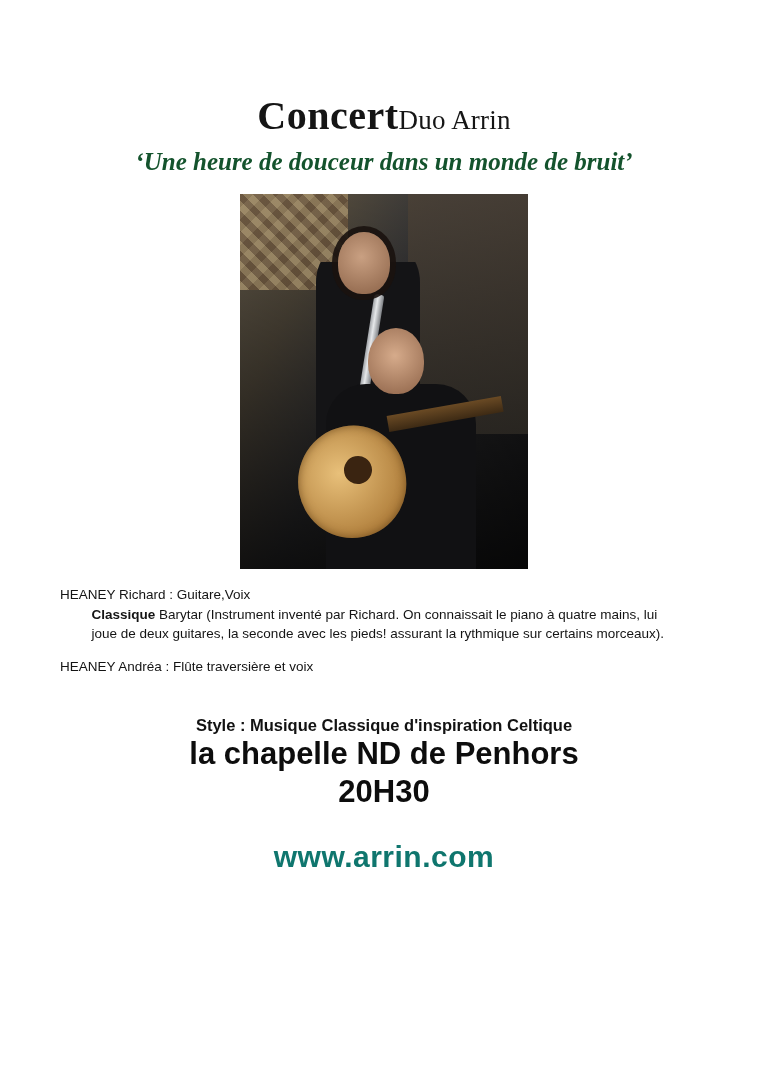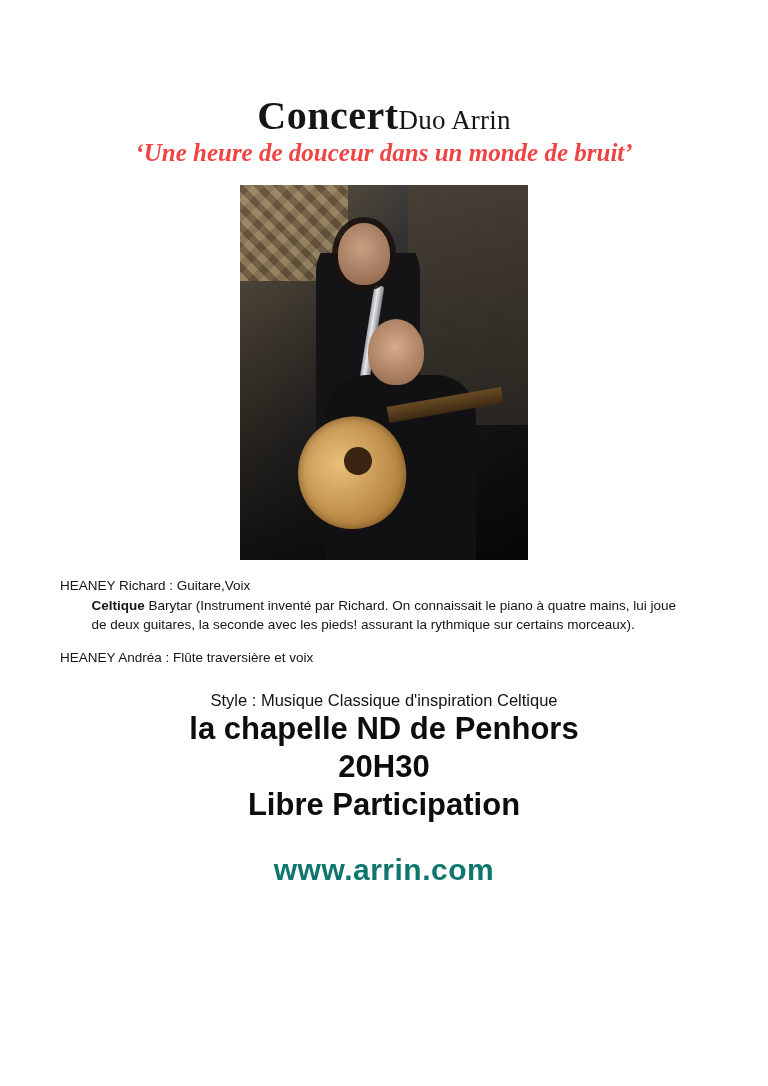--- a/index.html
+++ b/index.html
@@ -38,21 +38,22 @@
   .title-sub-inline {
     font-size: 27px;
     font-weight: normal;
     letter-spacing: 0.2px;
   }
   .tagline {
     font-family: "Liberation Serif", serif;
     font-size: 25px;
     font-weight: bold;
     font-style: italic;
-    color: #ef4444;
+    margin-top: 9px;
+    color: #14532d;
   }
   .photo-wrap {
     margin: 18px auto 0;
     width: 288px;
     height: 375px;
     position: relative;
   }
   .photo {
     position: absolute;
     inset: 0;
@@ -149,24 +150,24 @@
   }
   .credits .line-wide {
     max-width: 585px;
     margin: 0 auto;
   }
   .credits .spaced {
     margin-top: 13px;
   }
   b { font-weight: bold; }
   .style-line {
-    margin-top: 24px;
+    margin-top: 40px;
     text-align: center;
     font-size: 16.5px;
-    font-weight: normal;
+    font-weight: bold;
     color: #121212;
   }
   .venue {
     text-align: center;
     font-weight: bold;
     color: #0d0d0d;
     font-size: 31px;
     line-height: 1.22;
     margin-top: 0;
   }
@@ -201,27 +202,26 @@
       <div class="figure-man"></div>
       <div class="head-man"></div>
       <div class="guitar-neck"></div>
       <div class="guitar-body"></div>
       <div class="guitar-hole"></div>
     </div>
   </div>
 
   <div class="credits">
     <div>HEANEY Richard : Guitare,Voix</div>
-    <div class="line-wide"><b>Celtique</b><span> Barytar (Instrument inventé par Richard. On connaissait le piano à quatre mains, lui joue de deux guitares, la seconde avec les pieds! assurant la rythmique sur certains morceaux).</span></div>
+    <div class="line-wide"><b>Classique</b><span> Barytar (Instrument inventé par Richard. On connaissait le piano à quatre mains, lui joue de deux guitares, la seconde avec les pieds! assurant la rythmique sur certains morceaux).</span></div>
     <div class="spaced">HEANEY Andréa : Flûte traversière et voix</div>
   </div>
 
   <div class="style-line">Style : Musique Classique d'inspiration Celtique</div>
 
   <div class="venue">
     <div>la chapelle ND de Penhors</div>
     <div>20H30</div>
-    <div>Libre Participation</div>
   </div>
 
   <div class="website">www.arrin.com</div>
 
 </div>
 
 </body></html>

